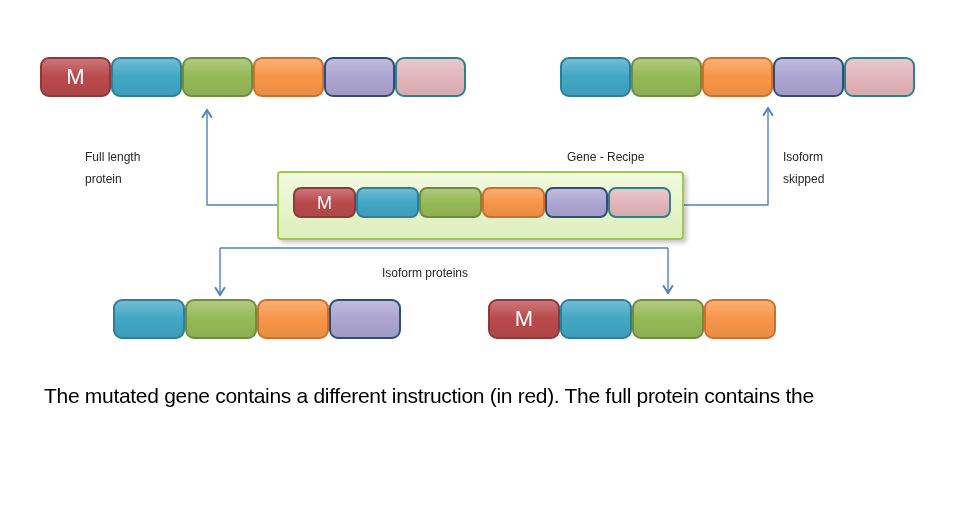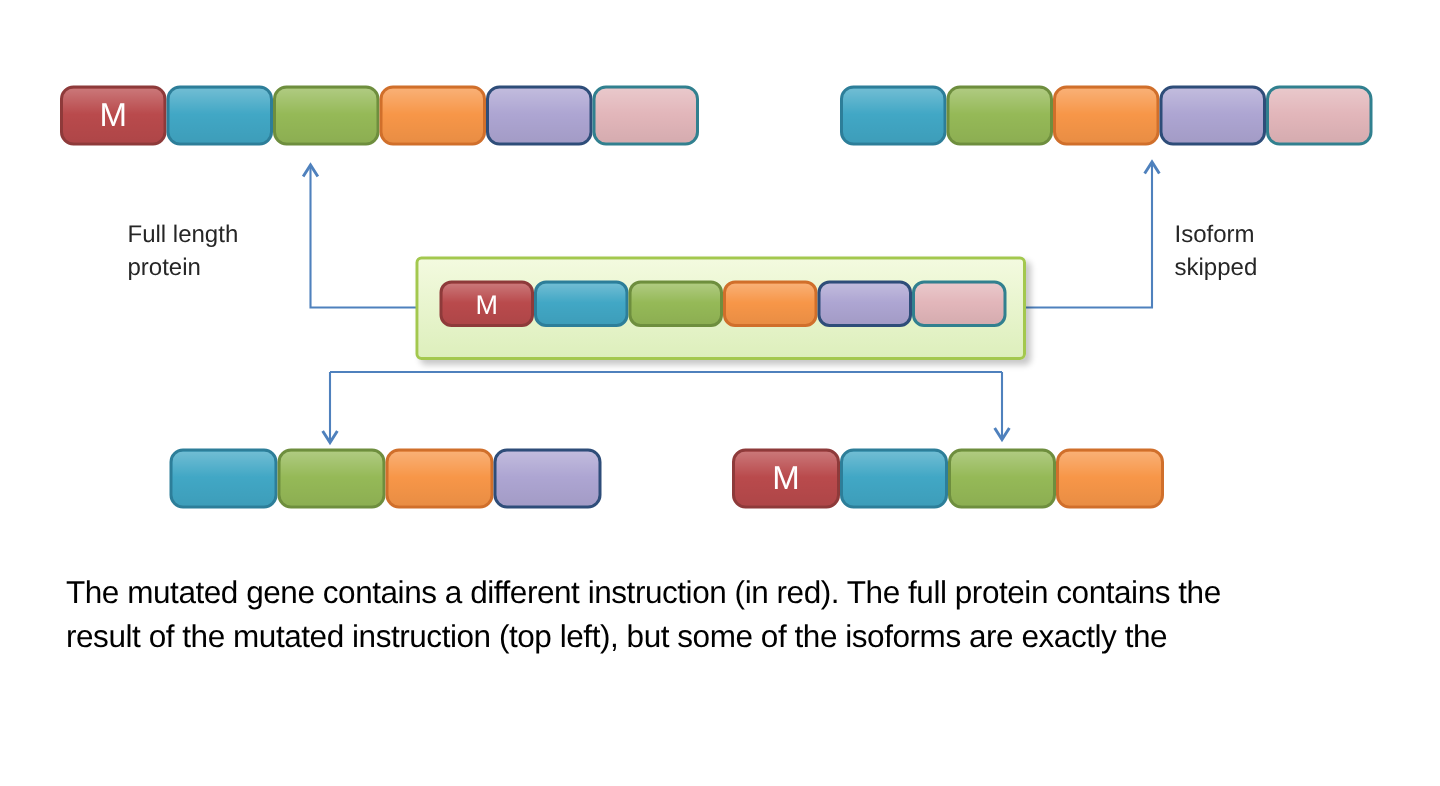--- a/index.html
+++ b/index.html
@@ -61,33 +61,34 @@
   }
   .gene-inner .block {
     width: 63px;
     height: 31px;
     border-width: 2px;
     border-radius: 8px;
     font-size: 18px;
   }
   .label {
     position: absolute;
-    font-size: 16px;
+    font-size: 12px;
     line-height: 22px;
     color: #262626;
     white-space: pre-line;
   }
   .caption {
     position: absolute;
     left: 44px;
     top: 381px;
     color: #000000;
     font-size: 21px;
     line-height: 29px;
     letter-spacing: -0.3px;
+    text-align: right;
   }
   .caption div { white-space: nowrap; }
 </style>
 </head>
 <body>
 
 <div class="canvas">
 
   <svg class="connector-layer">
     <defs>
@@ -115,48 +116,49 @@
       <div class="block" style="background-color: rgb(65, 167, 197); border-color: rgb(45, 126, 153);"></div>
       <div class="block" style="background-color: rgb(149, 185, 87); border-color: rgb(110, 142, 62);"></div>
       <div class="block" style="background-color: rgb(247, 150, 72); border-color: rgb(208, 111, 43);"></div>
       <div class="block" style="background-color: rgb(173, 165, 210); border-color: rgb(46, 77, 121);"></div>
       <div class="block" style="background-color: rgb(226, 182, 186); border-color: rgb(49, 128, 143);"></div>
     </div>
 
   <div class="label" style="left:85px; top:146px;">Full length
 protein</div>
 
+  <div class="label" style="left:567px; top:146px;">Gene - Recipe</div>
 
   <div class="label" style="left:783px; top:146px;">Isoform
 skipped</div>
 
   <div class="gene-box" style="border-color: rgb(163, 200, 78); background-image: linear-gradient(rgb(243, 250, 223), rgb(221, 239, 188));">
     <div class="row gene-inner">
         <div class="block" style="background-color: rgb(185, 74, 76); border-color: rgb(142, 58, 58);">M</div>
         <div class="block" style="background-color: rgb(65, 167, 197); border-color: rgb(45, 126, 153);"></div>
         <div class="block" style="background-color: rgb(149, 185, 87); border-color: rgb(110, 142, 62);"></div>
         <div class="block" style="background-color: rgb(247, 150, 72); border-color: rgb(208, 111, 43);"></div>
         <div class="block" style="background-color: rgb(173, 165, 210); border-color: rgb(46, 77, 121);"></div>
         <div class="block" style="background-color: rgb(226, 182, 186); border-color: rgb(49, 128, 143);"></div>
       </div>
   </div>
 
+  <div class="label" style="left:382px; top:262px;">Isoform proteins</div>
 
   <div class="row row-bottom" style="left:113px; top:299px;">
       <div class="block" style="background-color: rgb(65, 167, 197); border-color: rgb(45, 126, 153);"></div>
       <div class="block" style="background-color: rgb(149, 185, 87); border-color: rgb(110, 142, 62);"></div>
       <div class="block" style="background-color: rgb(247, 150, 72); border-color: rgb(208, 111, 43);"></div>
       <div class="block" style="background-color: rgb(173, 165, 210); border-color: rgb(46, 77, 121);"></div>
     </div>
 
   <div class="row row-bottom" style="left:488px; top:299px;">
       <div class="block" style="background-color: rgb(185, 74, 76); border-color: rgb(142, 58, 58);">M</div>
       <div class="block" style="background-color: rgb(65, 167, 197); border-color: rgb(45, 126, 153);"></div>
       <div class="block" style="background-color: rgb(149, 185, 87); border-color: rgb(110, 142, 62);"></div>
       <div class="block" style="background-color: rgb(247, 150, 72); border-color: rgb(208, 111, 43);"></div>
     </div>
 
   <div class="caption">
     <div>The mutated gene contains a different instruction (in red). The full protein contains the</div>
-    <div>result of the mutated instruction (top left), but some of the isoforms are exactly the</div>
   </div>
 
 </div>
 
 </body></html>

